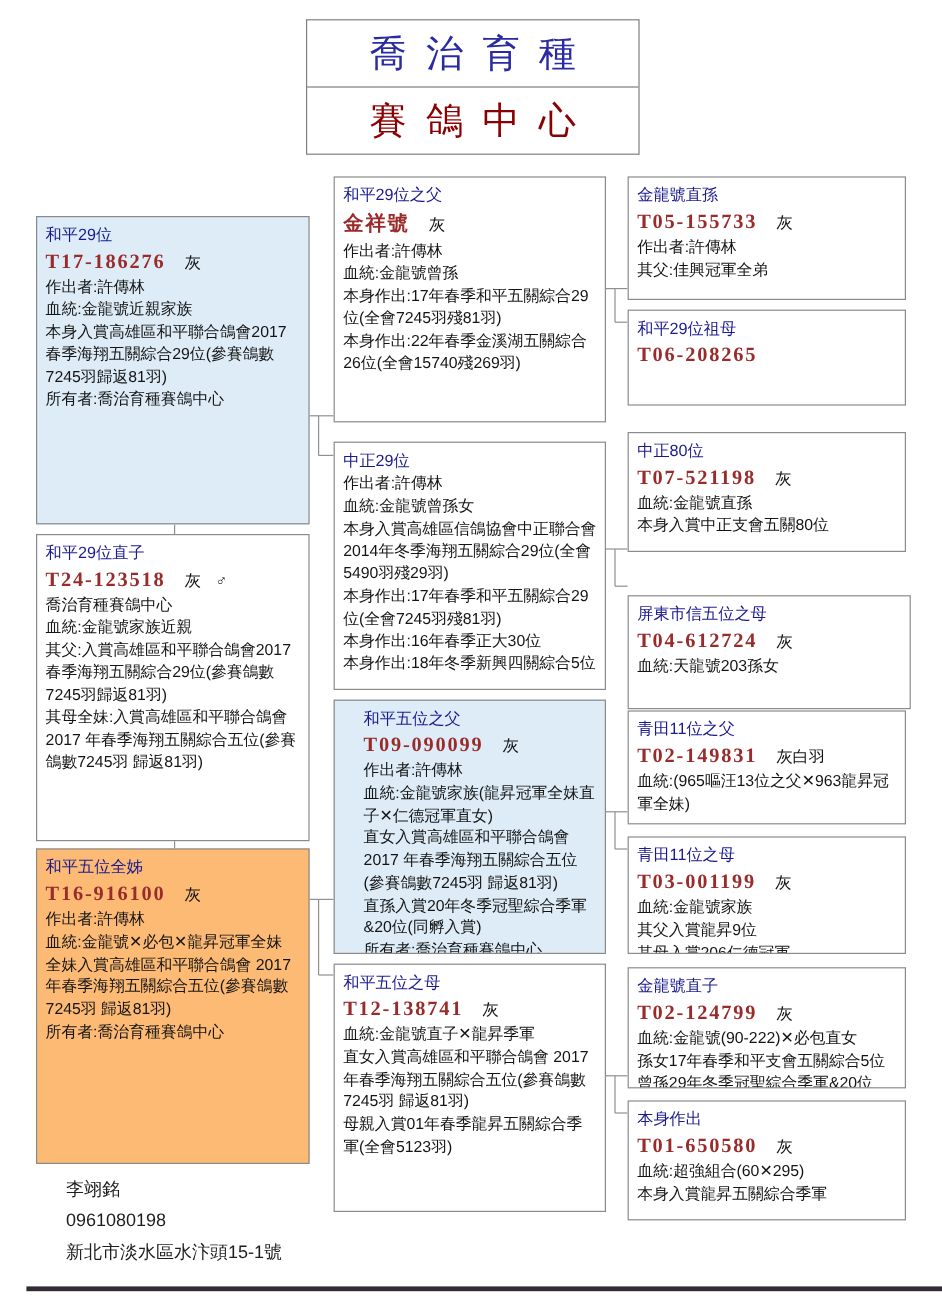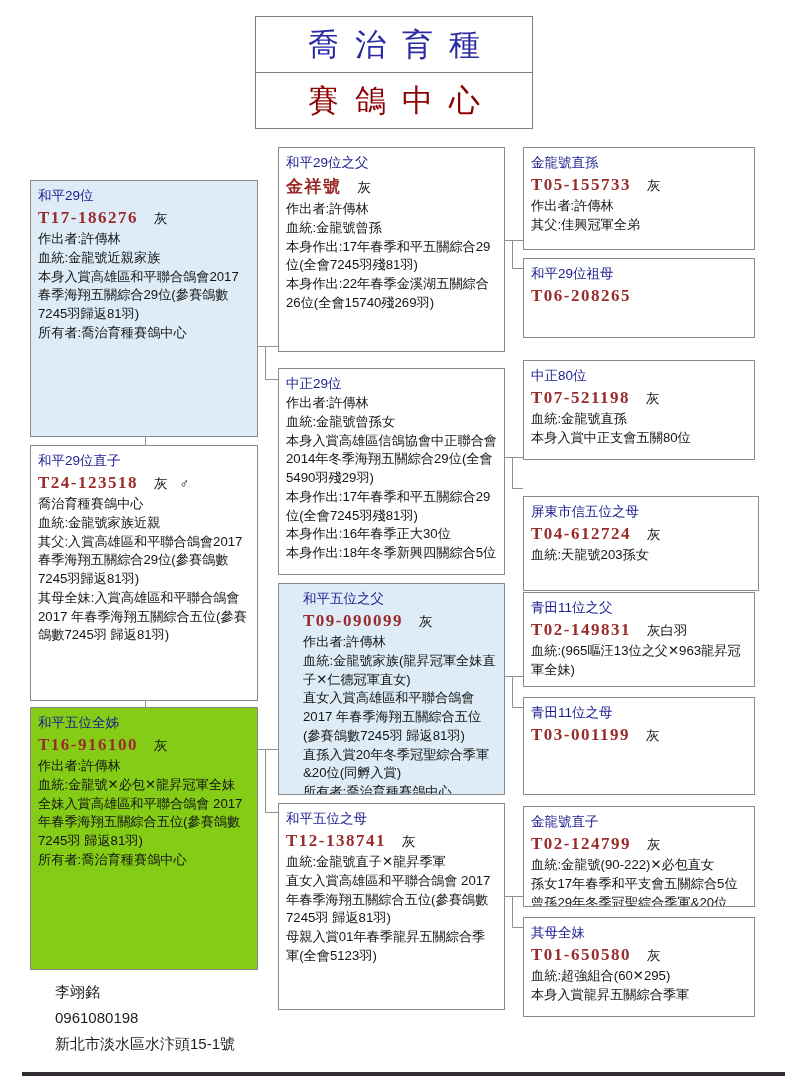--- a/index.html
+++ b/index.html
@@ -19,21 +19,21 @@
   }
   .header-cell.h-blue{color:#2a2aa4;}
   .header-cell.h-red{color:#8b0000;border-top:1px solid #7f7f7f;}
 
   
   .pbox{
     position:absolute;border:1px solid #8a8a8a;background:#ffffff;
     padding:5px 7px 4px 7px;box-sizing:border-box;overflow:hidden;
   }
   .bg-blue{background:#ddecf7;}
-  .bg-pink{background:#84cc16;}
+  .bg-pink{background:#fdba74;}
   .ptitle{color:#1a1a8f;font-size:13.5px;line-height:1.5;}
   .pring-row{margin:2px 0 2px 0;white-space:nowrap;}
   .pring{
     color:#9a2b2b;font-weight:bold;font-size:17px;letter-spacing:1.5px;
     font-family:"Liberation Serif","DejaVu Serif",serif;
   }
   .pnote{color:#141414;font-size:13.5px;margin-left:16px;}
   .psex{color:#141414;font-size:13px;margin-left:12px;}
   .plines{color:#141414;font-size:13.2px;line-height:1.42;}
   .bline{margin:0;}
@@ -200,34 +200,39 @@
   <div class="ptitle">青田11位之父</div>
   <div class="pring-row"><span class="pring">T02-149831</span><span class="pnote">灰白羽</span></div>
   <div class="plines">
       <div class="bline">血統:(965嘔汪13位之父✕963龍昇冠軍全妹)</div>
     </div>
 </div>
 
 <div class="pbox" style="left:523px;top:697px;width:232px;height:98px;">
   <div class="ptitle">青田11位之母</div>
   <div class="pring-row"><span class="pring">T03-001199</span><span class="pnote">灰</span></div>
+  <div class="plines">
+      <div class="bline">血統:金龍號家族</div>
+      <div class="bline">其父入賞龍昇9位</div>
+      <div class="bline">其母入賞206仁德冠軍</div>
+    </div>
 </div>
 
 <div class="pbox" style="left:523px;top:806px;width:232px;height:101px;">
   <div class="ptitle">金龍號直子</div>
   <div class="pring-row"><span class="pring">T02-124799</span><span class="pnote">灰</span></div>
   <div class="plines">
       <div class="bline">血統:金龍號(90-222)✕必包直女</div>
       <div class="bline">孫女17年春季和平支會五關綜合5位</div>
       <div class="bline">曾孫29年冬季冠聖綜合季軍&amp;20位</div>
     </div>
 </div>
 
 <div class="pbox" style="left:523px;top:917px;width:232px;height:100px;">
-  <div class="ptitle">其母全妹</div>
+  <div class="ptitle">本身作出</div>
   <div class="pring-row"><span class="pring">T01-650580</span><span class="pnote">灰</span></div>
   <div class="plines">
       <div class="bline">血統:超強組合(60✕295)</div>
       <div class="bline">本身入賞龍昇五關綜合季軍</div>
     </div>
 </div>
 
 <div class="footer">
   <div>李翊銘</div>
   <div>0961080198</div>

